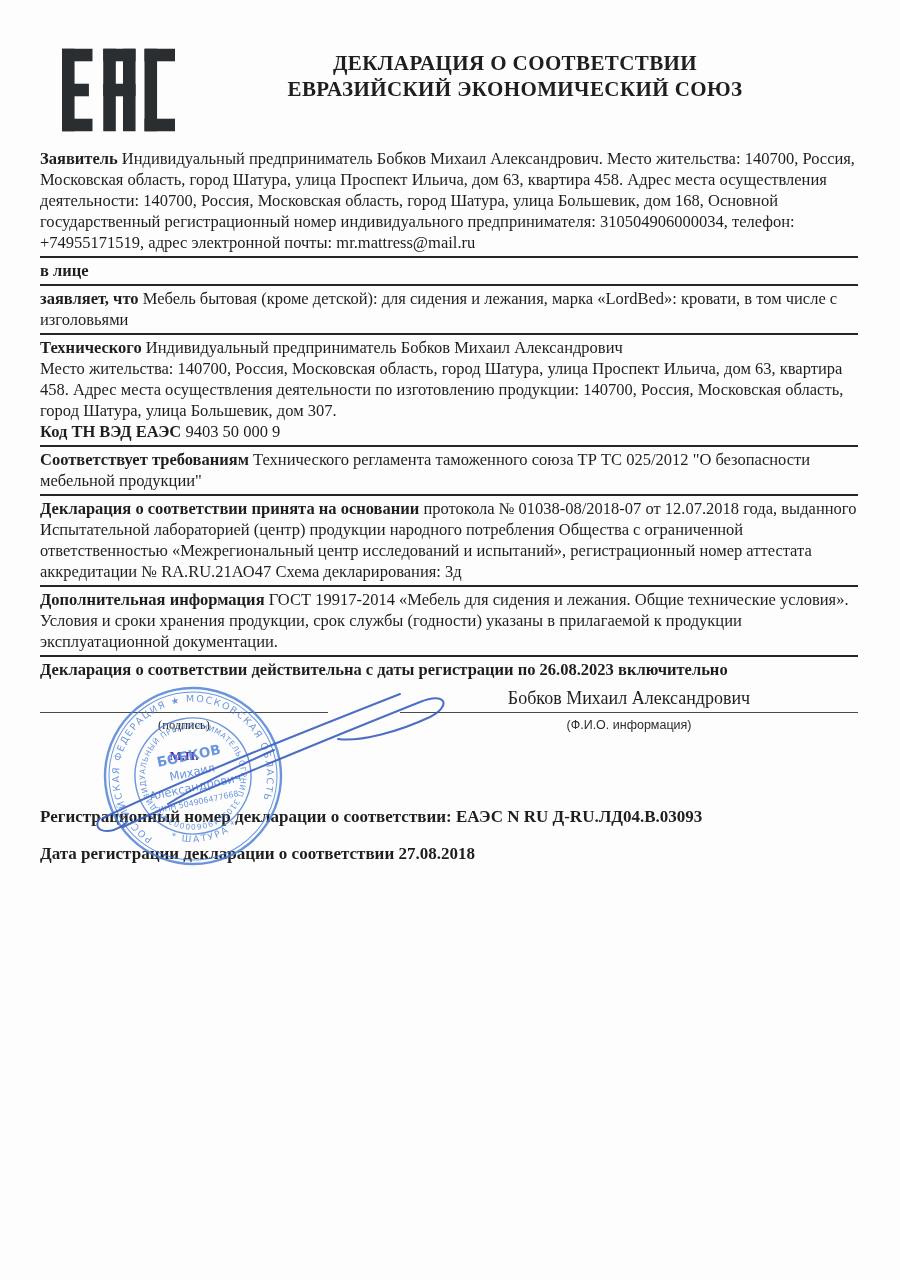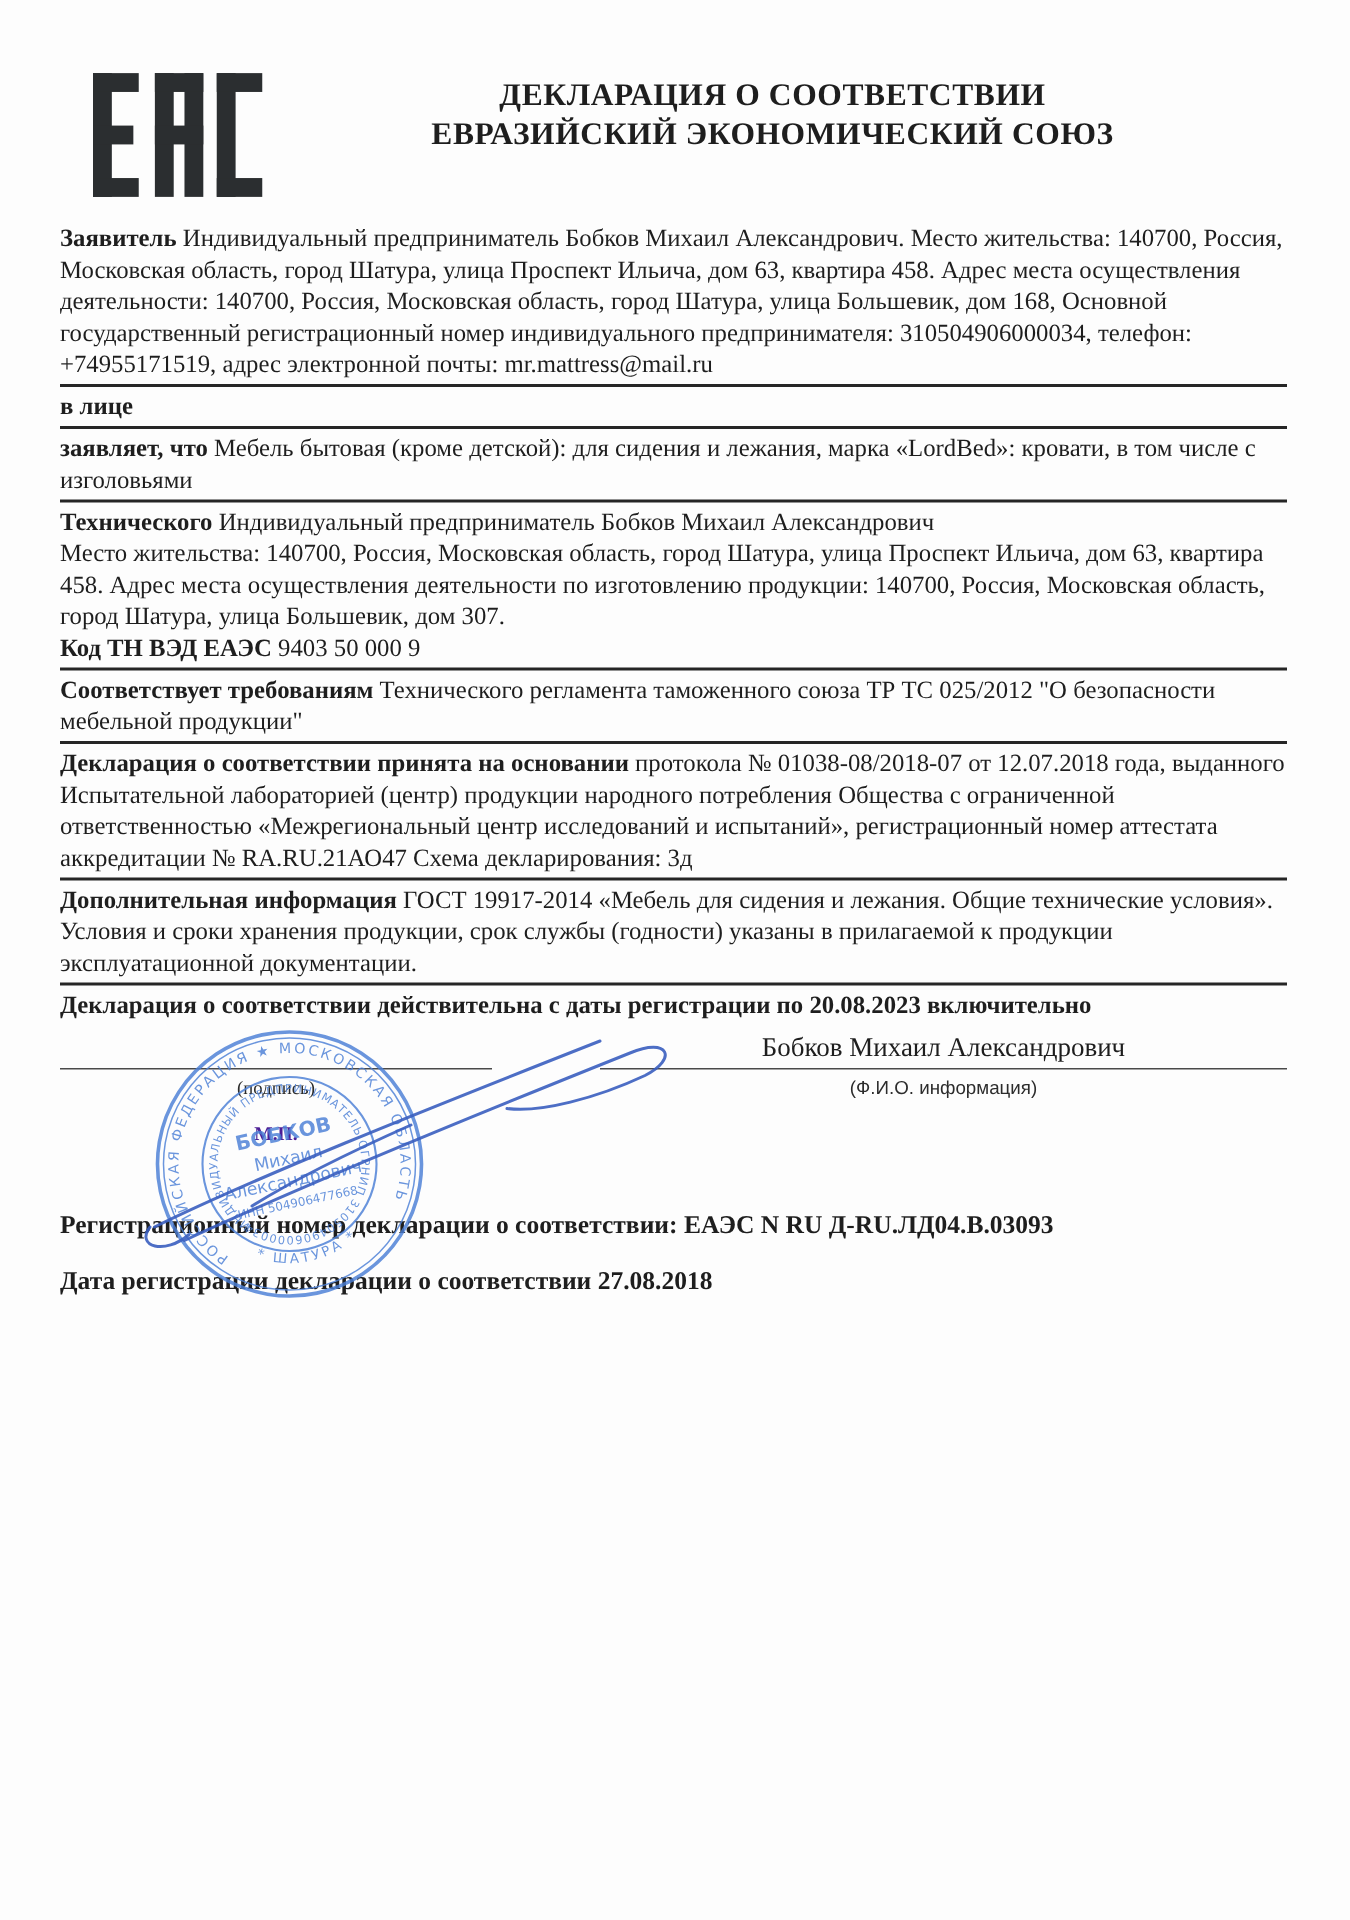--- a/index.html
+++ b/index.html
@@ -96,21 +96,21 @@
 
     <p><b>Декларация о соответствии принята на основании</b>
       <span>протокола № 01038-08/2018-07 от 12.07.2018 года, выданного Испытательной лабораторией (центр) продукции народного потребления Общества с ограниченной ответственностью «Межрегиональный центр исследований и испытаний», регистрационный номер аттестата аккредитации № RA.RU.21АО47 Схема декларирования: 3д</span></p>
     <div class="rule"></div>
 
     <p><b>Дополнительная информация</b>
       <span>ГОСТ 19917-2014 «Мебель для сидения и лежания. Общие технические условия».</span></p>
     <p>Условия и сроки хранения продукции, срок службы (годности) указаны в прилагаемой к продукции эксплуатационной документации.</p>
     <div class="rule"></div>
 
-    <p class="bold">Декларация о соответствии действительна с даты регистрации по 20.08.2023 включительно</p>
+    <p class="bold">Декларация о соответствии действительна с даты регистрации по 26.08.2023 включительно</p>
 
     <div class="sig-row">
       <div class="sig-left">
         <div class="slot"></div>
         <div class="sig-line"></div>
         <div class="sig-caption">(подпись)</div>
         <div class="mp">М.П.</div>
       </div>
       <div class="sig-right">
         <div class="sig-name">Бобков Михаил Александрович</div>

